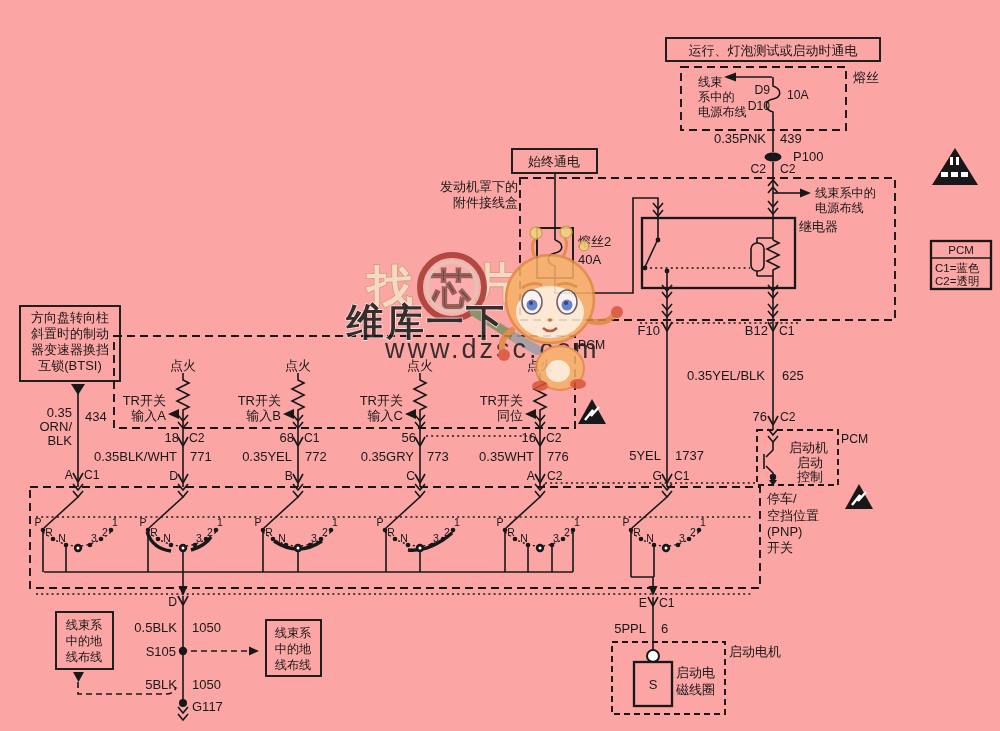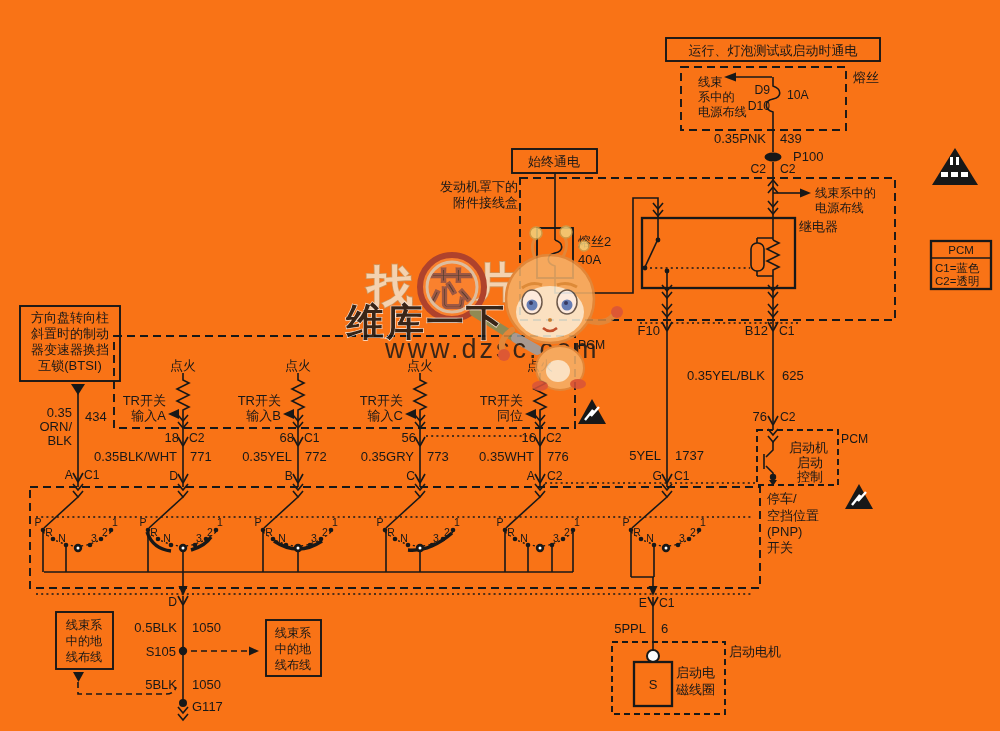--- a/index.html
+++ b/index.html
@@ -1,16 +1,16 @@
 <!DOCTYPE html>
 <html><head>
 <meta charset="utf-8">
 <style>
   html,body{margin:0;padding:0;background:#ffffff;}
-  .page{width:1000px;height:731px;position:relative;background:#f97316;overflow:hidden;
+  .page{width:1000px;height:731px;position:relative;background:#fca5a5;overflow:hidden;
         font-family:"Liberation Sans", sans-serif;}
   svg{display:block;}
   svg text{fill:#181818;font-family:"Liberation Sans", sans-serif;}
   .c13{font-size:13px;}
   .c12{font-size:12.2px;}
   .code{font-size:13px;}
   .pos{font-size:10.5px;}
   .leg{font-size:11.5px;}
   .end{text-anchor:end;}
   .mid{text-anchor:middle;}

